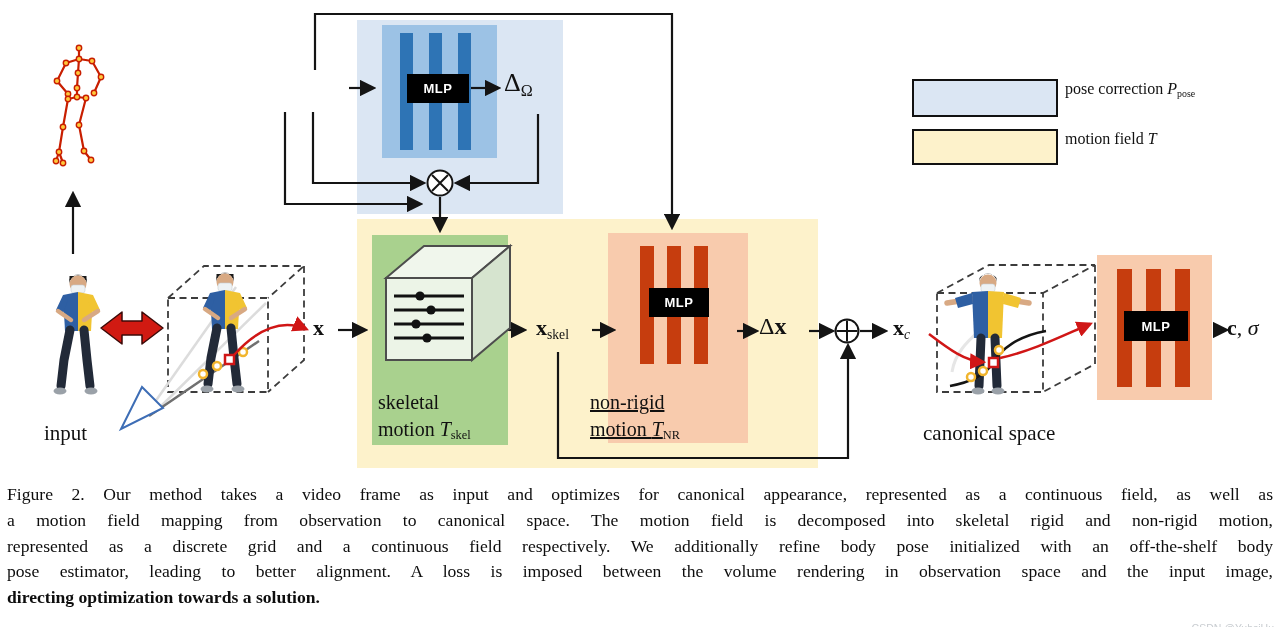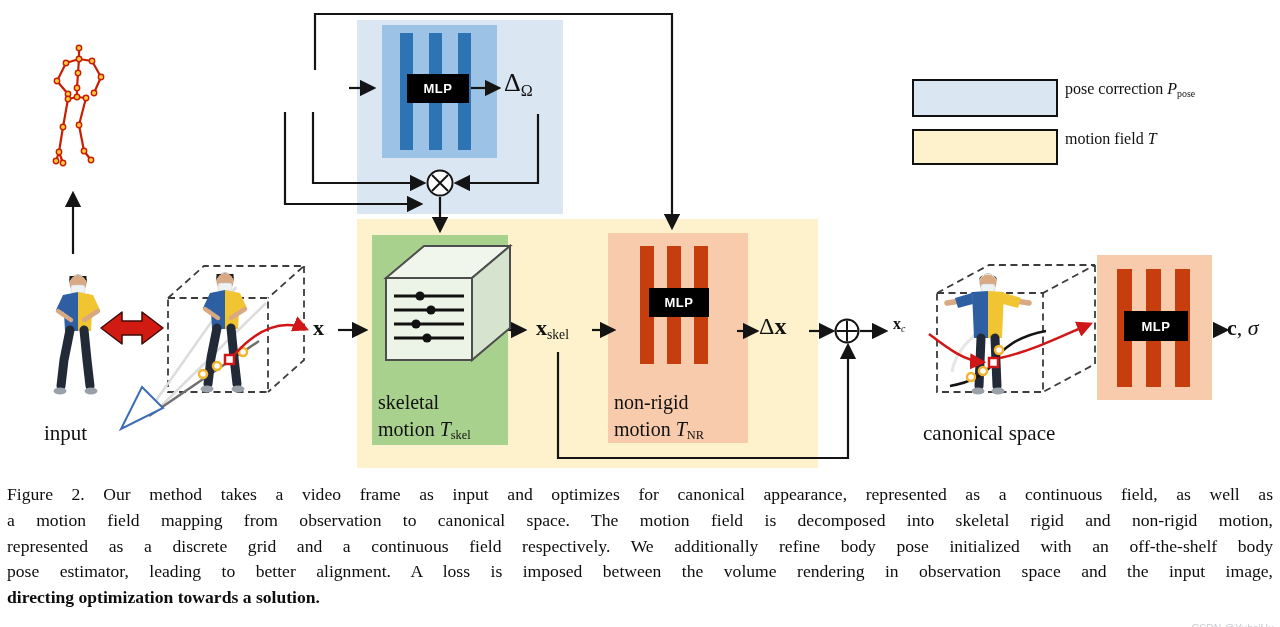--- a/index.html
+++ b/index.html
@@ -33,25 +33,25 @@
   #mlp-canonical{left:1124px;top:311px;width:64px;height:30px;}
   
   .lbl{position:absolute;z-index:6;white-space:nowrap;font-size:21px;}
   .msub{font-size:62%;position:relative;top:.28em;letter-spacing:0;}
   #lbl-body-pose{left:112px;top:72px;font-size:21px;}
   #lbl-body-pose b{font-size:22px;}
   #lbl-delta-omega{left:504px;top:68px;font-size:26px;}
   #lbl-x{left:313px;top:315px;font-weight:bold;font-size:22px;}
   #lbl-x-skel{left:536px;top:315px;font-size:22px;}
   #lbl-delta-x{left:759px;top:313px;font-size:24px;}
-  #lbl-x-c{left:893px;top:315px;font-size:16px;text-align:center;}
+  #lbl-x-c{left:893px;top:315px;font-size:22px;text-align:center;}
   #lbl-c-sigma{left:1227px;top:315px;font-size:22px;}
   .blocklbl{position:absolute;z-index:6;font-size:20px;line-height:27px;white-space:nowrap;}
   #lbl-skeletal{left:378px;top:389px;}
-  #lbl-nonrigid{left:614px;top:389px;}
+  #lbl-nonrigid{left:590px;top:389px;text-decoration:underline;}
   #lbl-input{left:44px;top:421px;font-size:21px;}
   #lbl-observation{left:151px;top:421px;font-size:21px;}
   #lbl-canonical{left:923px;top:421px;font-size:21px;}
   #legend-pose-label{left:1065px;top:80px;font-size:16px;}
   #legend-motion-label{left:1065px;top:130px;font-size:16px;}
   
   #caption{left:7px;top:482px;width:1266px;z-index:6;font-size:17.6px;color:#0d0d0d;}
   .cap-line{text-align:justify;text-align-last:justify;line-height:25.8px;}
   .cap-line.last{text-align-last:left;font-weight:bold;}
   

